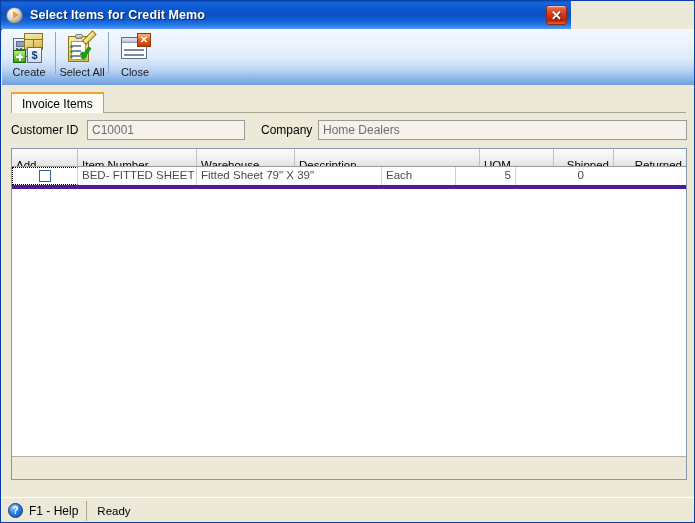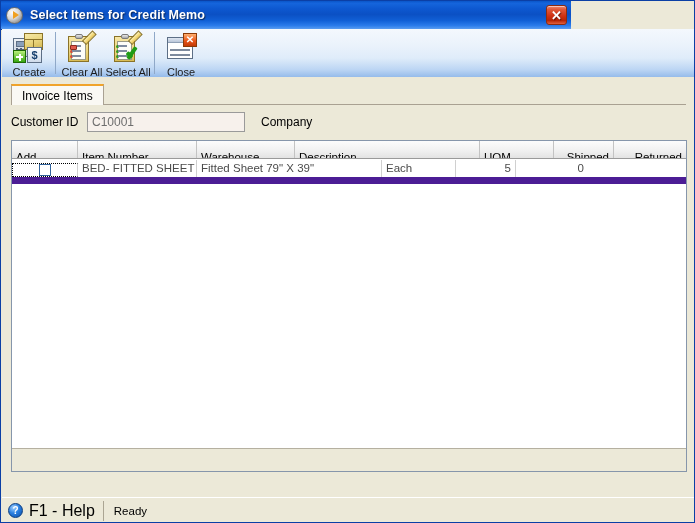--- a/index.html
+++ b/index.html
@@ -260,21 +260,21 @@
     width:14px; height:14px;
     background: linear-gradient(180deg,#ffb070,#e8561a 55%,#c43a08);
     border:1px solid #8c3a08; box-sizing:border-box;
     color:#fff; font-size:10px; font-weight:bold;
     text-align:center; line-height:12px;
   }
 
   
   #client {
     position: absolute;
-    left: 1px; top: 76px;
+    left: 1px; top: 84px;
     width: 693px;
     height: 410px;
     background: #ece9d8;
     box-sizing: border-box;
   }
 
   
   #tabstrip {
     position: absolute;
     left: 9px; top: 7px;
@@ -364,22 +364,21 @@
     overflow: hidden;
     flex: none;
   }
   #grid-head .hc:last-child { border-right: none; }
   .ta-r { text-align: right; }
 
   #grid-body { flex: 1; background: #fff; overflow: hidden; }
   .grid-row {
     display: flex;
     height: 18px;
-    border-bottom: 7px solid #4c1d95;
-    align-items: flex-end;
+    border-bottom: 4px solid #4c1d95;
   }
   .grid-row .gc {
     font-size: 11.5px;
     color: #4b4b4b;
     line-height: 17px;
     padding: 0 4px;
     box-sizing: border-box;
     border-right: 1px solid #d0d0d0;
     white-space: nowrap;
     overflow: hidden;
@@ -424,21 +423,21 @@
   }
   .help-icon {
     width: 15px; height: 15px; border-radius: 50%;
     background: radial-gradient(circle at 35% 28%, #9fd0ff 0%, #2a7fe0 45%, #0d4fa8 100%);
     border: 1px solid #0a3c80;
     box-sizing: border-box;
     color: #fff; font-size: 10px; font-weight: bold;
     text-align: center; line-height: 13px;
     flex: none;
   }
-  #sb-help-text { font-size: 16px; color: #000; margin-left: 6px; white-space: nowrap; }
+  #sb-help-text { font-size: 12px; color: #000; margin-left: 6px; white-space: nowrap; }
   #sb-status-text { font-size: 11.5px; color: #000; margin-left: 10px; white-space: nowrap; }
 </style>
 </head>
 <body>
 
 <div id="window">
 
   <div id="titlebar">
     <div class="tb-left">
       <span class="title-icon">
@@ -458,39 +457,20 @@
         <span class="calc"></span>
         <span class="box"></span>
         <span class="dollar">$</span>
         <span class="plus"></span>
       </span>
       <span class="lbl">Create</span>
     </div>
 
     <div class="tb-sep"></div>
 
-    <div class="tb-btn">
-      <span class="ico">
-        <span class="clip">
-          <span class="clamp"></span>
-          <span class="paper"></span>
-          <span class="dot" style="top:8px;background:#d34a3a;"></span>
-          <span class="dot" style="top:13px;background:#d34a3a;"></span>
-          <span class="dot" style="top:18px;background:#d34a3a;"></span>
-          <span class="row" style="top:8px;"></span>
-          <span class="row" style="top:13px;"></span>
-          <span class="row" style="top:18px;"></span>
-        </span>
-        <span class="eraser-tip"></span>
-        <span class="pencil">
-          <span class="shaft"></span>
-        </span>
-      </span>
-      <span class="lbl">Clear All</span>
-    </div>
 
     <div class="tb-btn">
       <span class="ico">
         <span class="clip">
           <span class="clamp"></span>
           <span class="paper"></span>
           <span class="dot" style="top:8px;background:#2f9b20;"></span>
           <span class="dot" style="top:13px;background:#2f9b20;"></span>
           <span class="dot" style="top:18px;background:#2f9b20;"></span>
           <span class="row" style="top:8px;"></span>
@@ -527,20 +507,21 @@
         <span>Invoice Items</span>
       </div>
       <div id="tab-rest"></div>
     </div>
 
     <div id="fields">
       <span class="fld-label" id="customer-id-label">Customer ID</span>
       <div class="fld-input" id="customer-id-input">C10001</div>
 
       <span class="fld-label" id="company-label">Company</span>
+      <div class="fld-input" id="company-input">Home Dealers</div>
     </div>
 
     <div id="grid">
       <div id="grid-head">
         <div class="hc" style="width:66px;">Add</div>
         <div class="hc" style="width:119px;">Item Number</div>
         <div class="hc" style="width:98px;">Warehouse</div>
         <div class="hc" style="width:185px;">Description</div>
         <div class="hc" style="width:74px;">UOM</div>
         <div class="hc ta-r" style="width:60px;">Shipped</div>

